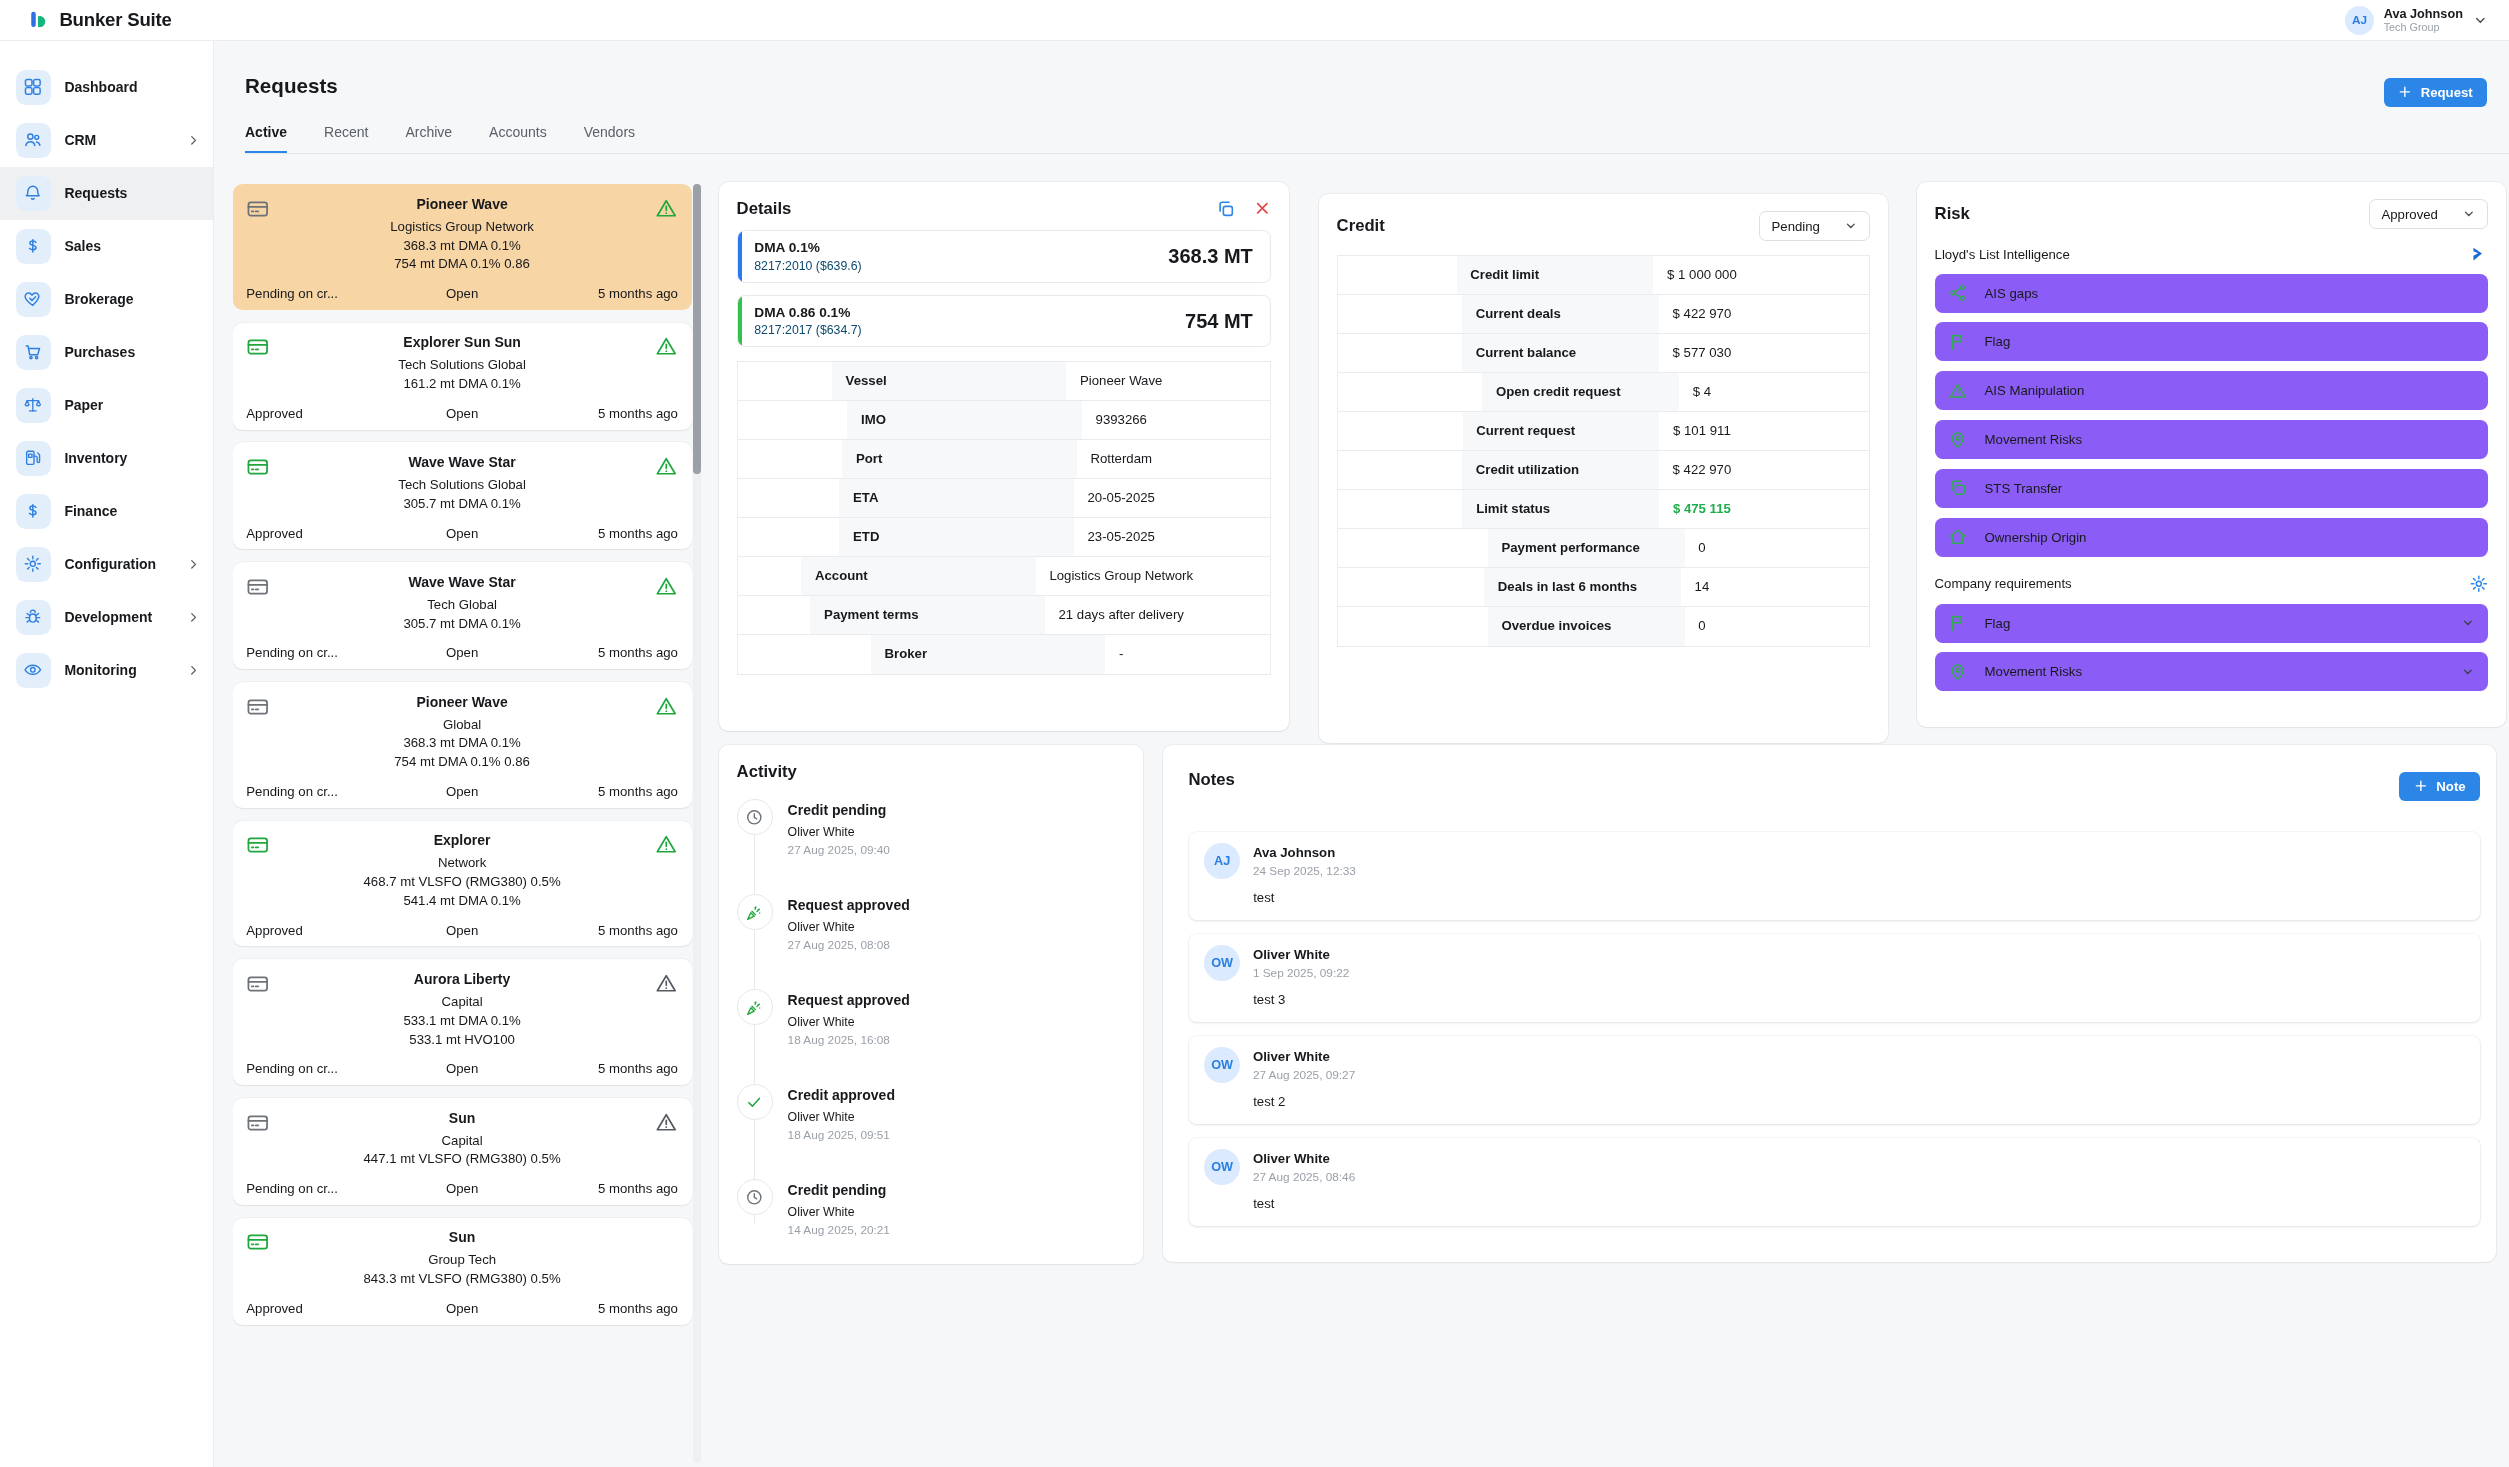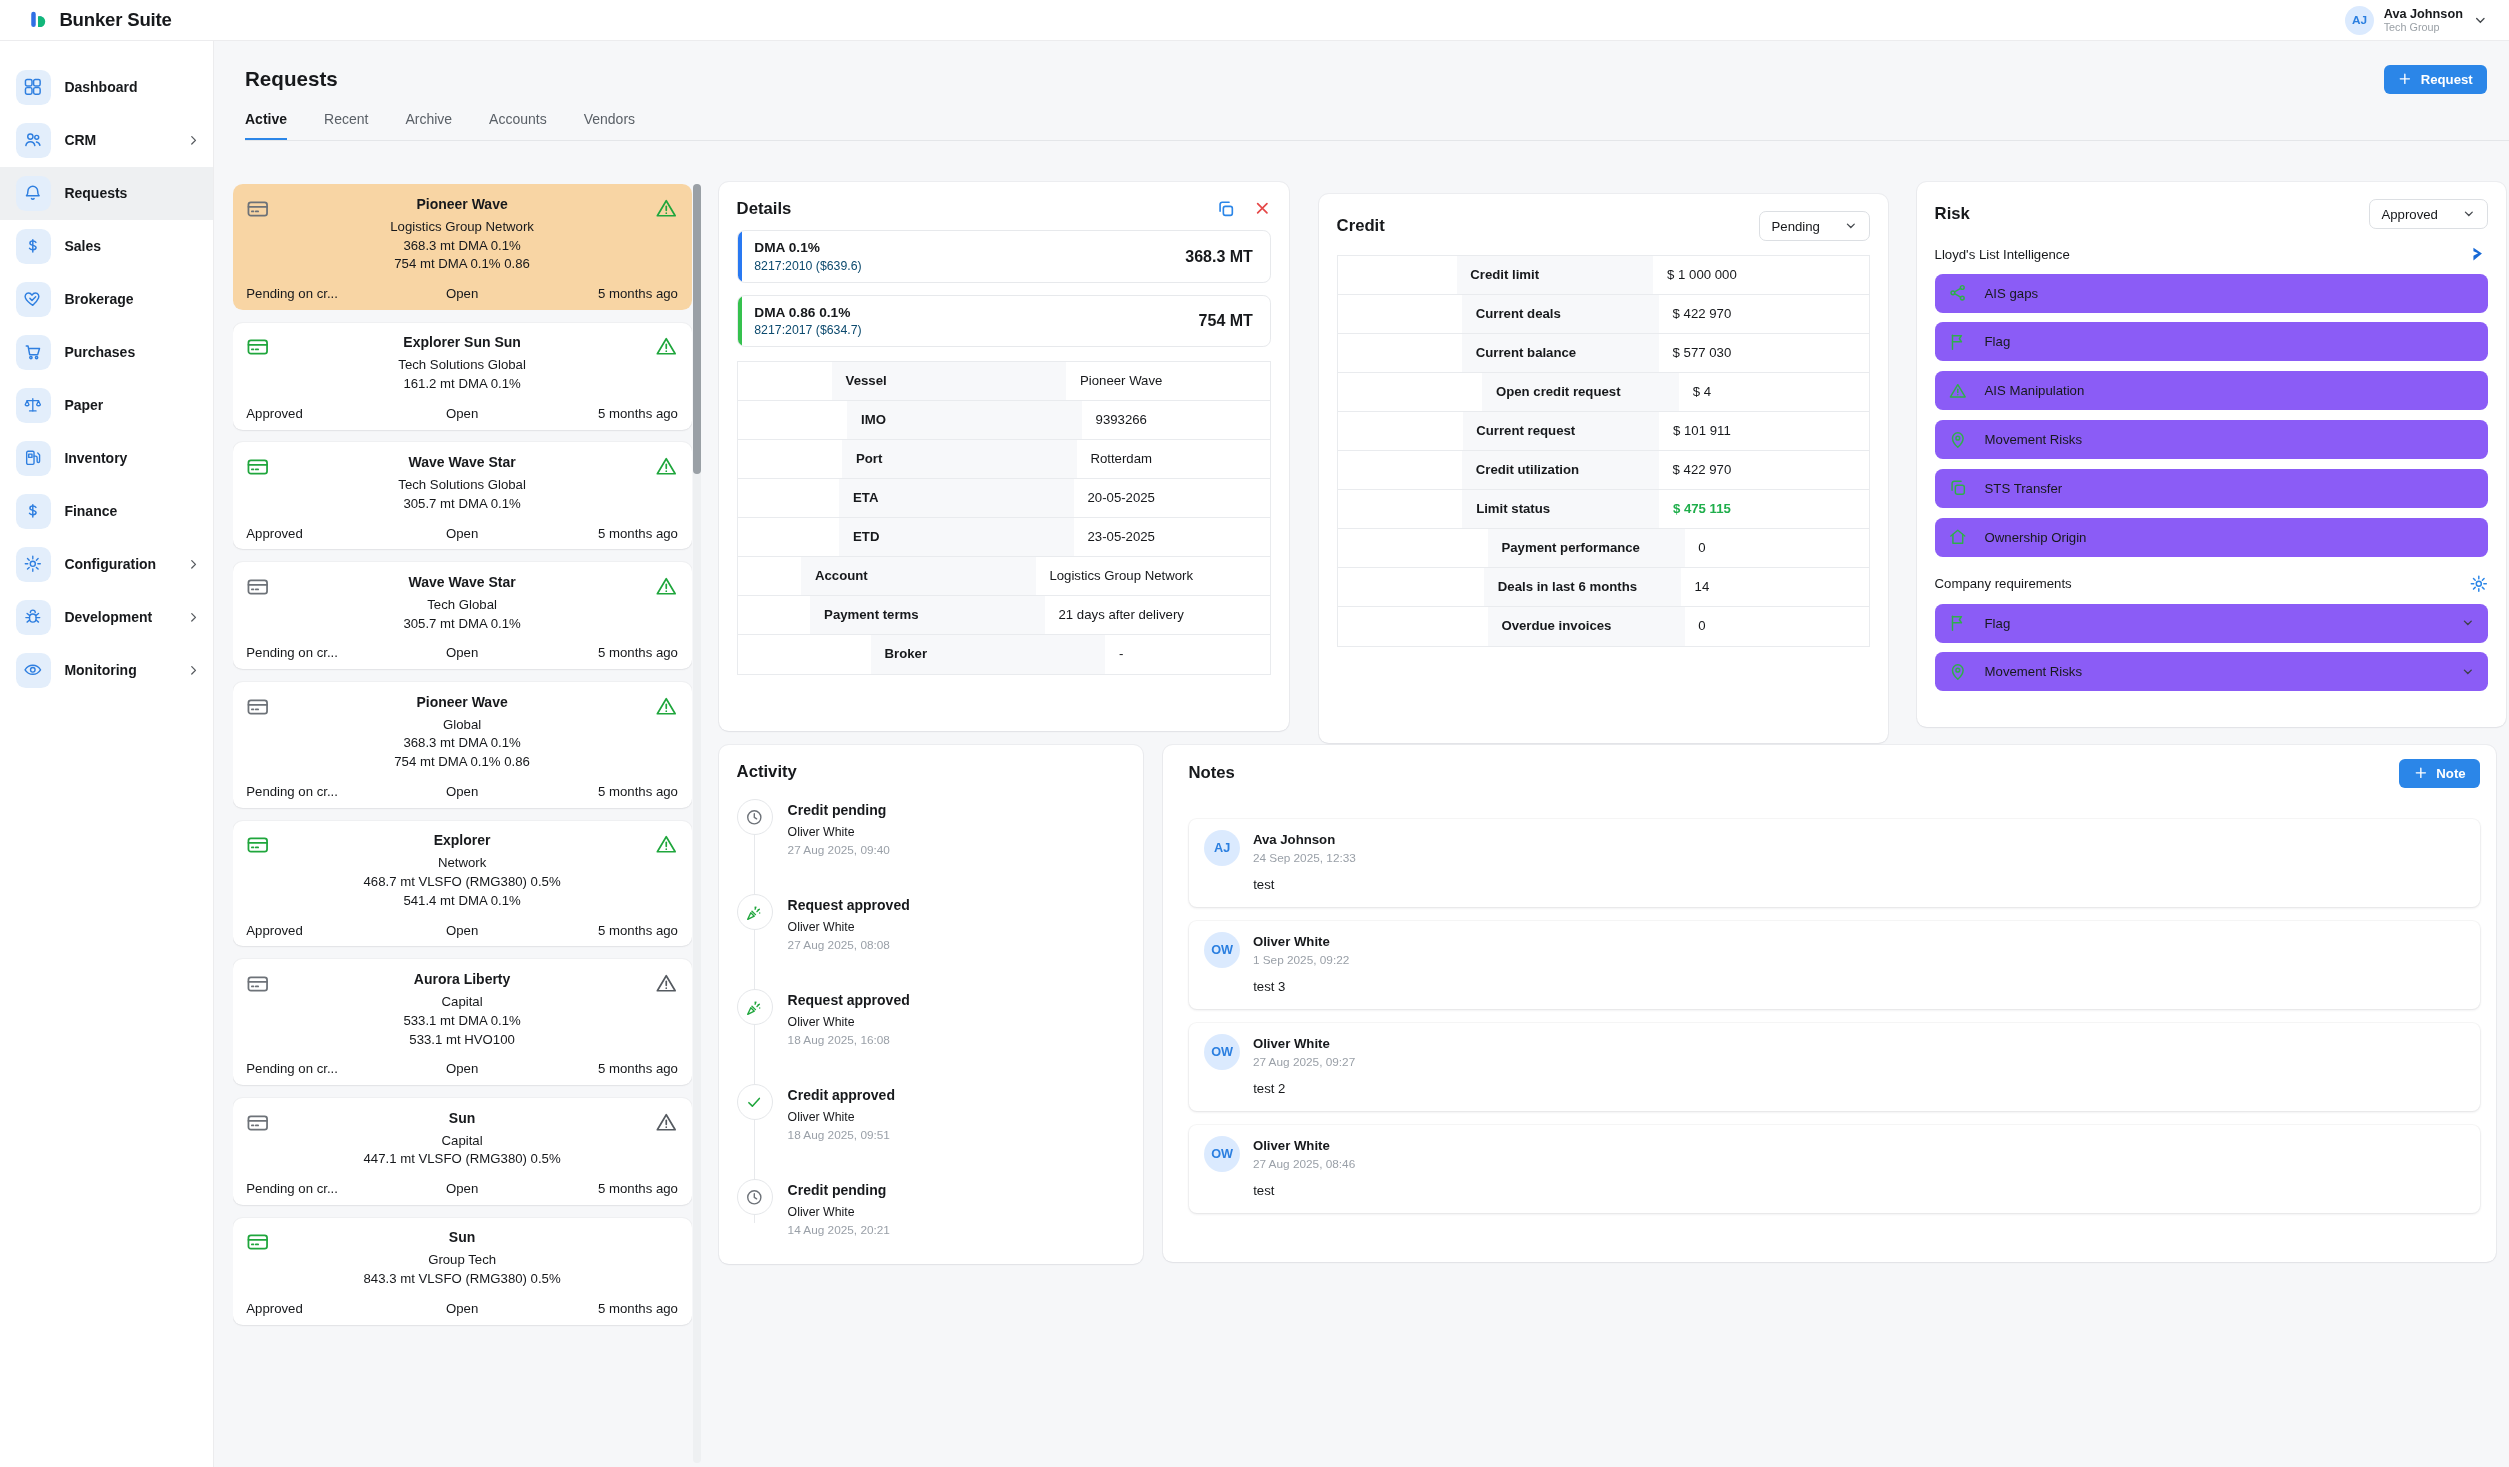--- a/index.html
+++ b/index.html
@@ -31,21 +31,21 @@
   .icon-box svg { width:19.6px; height:19.6px; }
   .side-label { font-size:14px; font-weight:600; }
   .side-chev { margin-left:auto; color:#55595e; }
 
   
   .main { position:absolute; left:214px; top:41px; right:0; bottom:0; background:#f6f7f9; }
   .page-head { display:flex; justify-content:space-between; align-items:center; padding:23.5px 21.6px 0 31px; }
   .page-title { font-size:20.6px; font-weight:700; }
   .btn-blue { background:#2b86e8; border:none; color:#fff; height:29px; border-radius:5.9px;
     padding:0 14.7px; font-size:13.2px; font-weight:700; font-family:inherit;
-    display:inline-flex; align-items:center; gap:8.8px; cursor:pointer; }
+    display:inline-flex; align-items:center; gap:8.8px; cursor:pointer;margin-top:13px; }
   .tabs { display:flex; gap:37px; margin:17.6px 0 0 31px; border-bottom:1px solid #e4e6e9; padding-right:41px; margin-right:0; }
   .tab { font-size:14px; color:#5a6067; padding-bottom:10.8px; cursor:pointer; border-bottom:2.9px solid transparent; }
   .tab.active { color:#16181b; font-weight:600; border-bottom-color:#2b86e8; }
 
   
   .list { position:absolute; left:18.6px; top:143px; width:459px; bottom:0; display:flex;
     flex-direction:column; gap:12.7px; overflow:hidden; }
   .lscroll { position:absolute; left:479px; top:143px; bottom:3.9px; width:7.8px; background:#eef0f2; border-radius:3.9px; }
   .lthumb { position:absolute; top:0; left:0; width:7.8px; height:290px; background:#9aa0a6; border-radius:3.9px; }
   .card { background:#fff; border-radius:9.8px; padding:10.8px 13.7px 8.8px;
@@ -84,21 +84,21 @@
   .select svg { color:#44484d; }
 
   
   .fuel { border:1px solid #e7e9ec; border-radius:7.8px; margin-top:11.8px; display:flex; align-items:center;
     position:relative; overflow:hidden; padding:8.8px 13.7px 8.8px 0; min-height:51px; }
   .fuel::before { content:""; position:absolute; left:0; top:0; bottom:0; width:4.9px; background:#2979f2; }
   .fuel.green::before { background:#35c14e; }
   .fuel-info { padding-left:16.7px; flex:1; }
   .fuel-name { font-size:13.7px; font-weight:700; }
   .fuel-spec { font-size:12.3px; color:#0c4a6e; margin-top:3.9px; }
-  .fuel-qty { font-size:16px; font-weight:700; padding-right:3.9px; }
+  .fuel-qty { font-size:20px; font-weight:700; padding-right:3.9px; }
   .kv { margin-top:13.7px; border:1px solid #e9ebee; }
   .kv-row { display:flex; border-bottom:1px solid #e9ebee; min-height:39px; align-items:stretch;justify-content:center; }
   .kv-row:last-child { border-bottom:none; }
   .kv-label { background:#f7f8fa; padding:10.8px 13.7px; font-size:13.2px; font-weight:600; }
   .kv-value { padding:10.8px 13.7px; font-size:13.2px; }
   .kv-details .kv-label { width:44%; }
   .kv-credit .kv-label { width:37%; }
   .kv-value.pos { color:#1fae4b; font-weight:700; }
 
   

